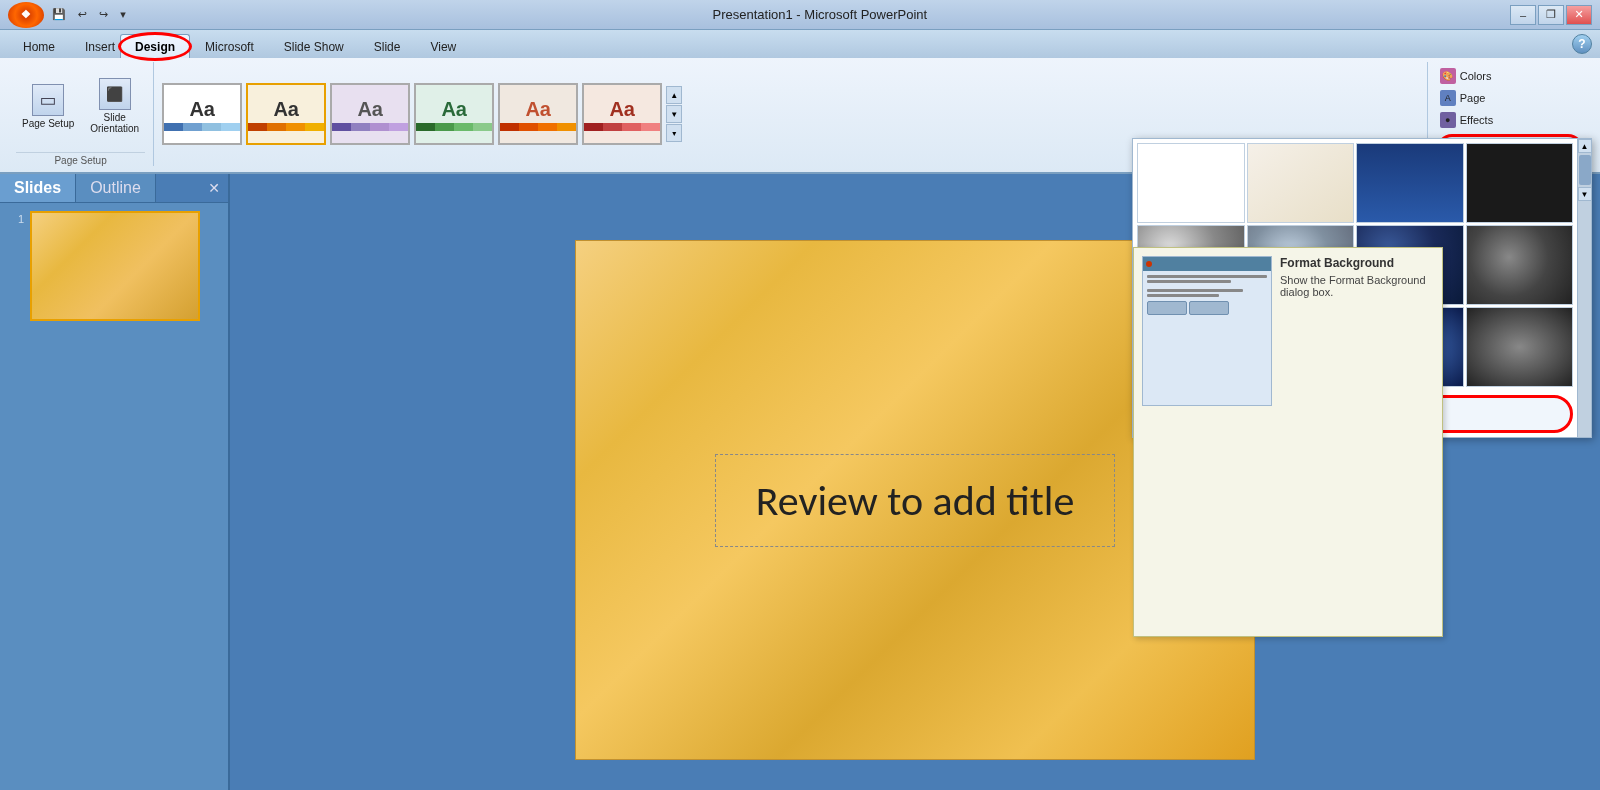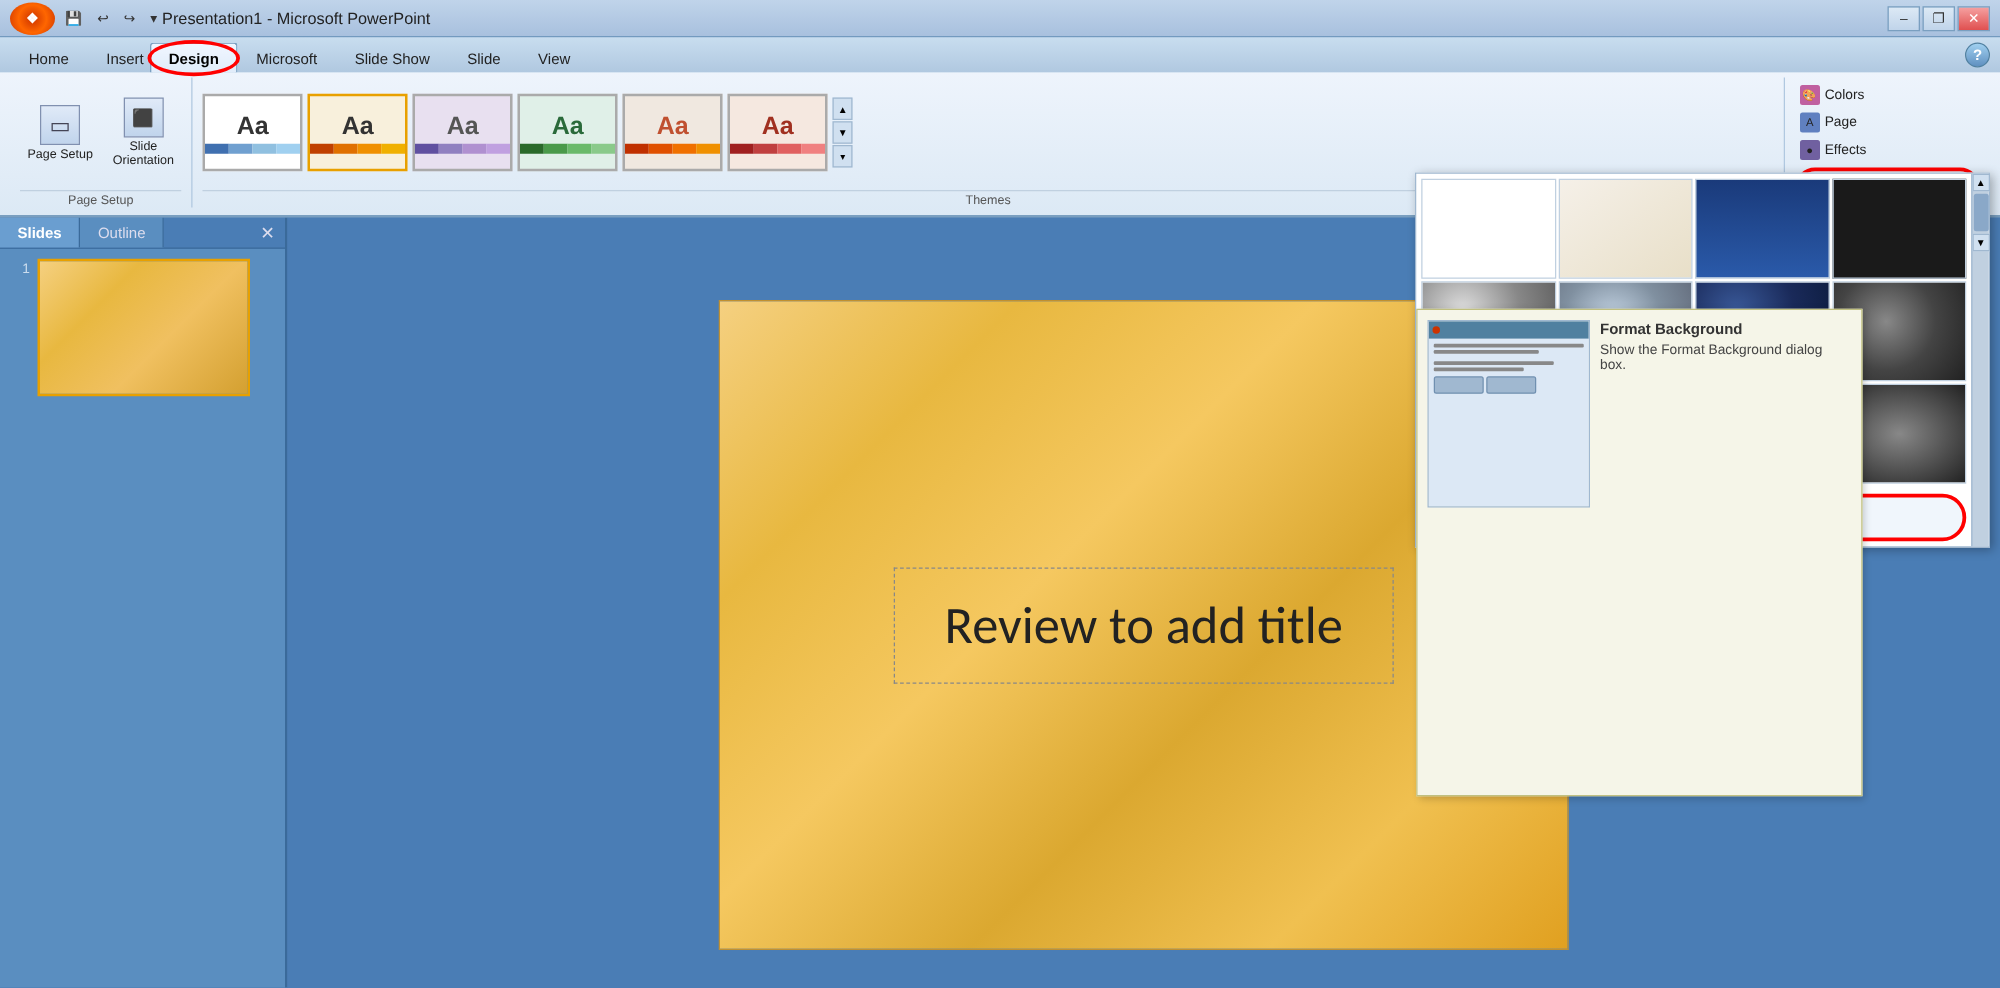--- a/index.html
+++ b/index.html
@@ -21,21 +21,21 @@
       background: radial-gradient(circle, #cc3300, #ff6600, #cc3300);
       border-radius: 50%;
       display: flex; align-items: center; justify-content: center;
       color: white; font-weight: bold; font-size: 14px;
       cursor: pointer; border: none;
     }
     .qat-btn {
       background: transparent; border: none; cursor: pointer;
       padding: 2px 4px; color: #333; font-size: 11px;
     }
-    .title-text { flex: 1; text-align: left; font-size: 13px; color: #222; font-weight: normal; }
+    .title-text { flex: 1; text-align: center; font-size: 13px; color: #222; font-weight: normal; }
     .window-controls { display: flex; gap: 2px; }
     .win-btn {
       width: 26px; height: 20px; border: 1px solid #7a9fc0;
       background: linear-gradient(to bottom, #dce9f5, #c0d4ea);
       cursor: pointer; display: flex; align-items: center; justify-content: center;
       font-size: 11px; color: #333;
     }
     .win-btn.close { background: linear-gradient(to bottom, #f5a0a0, #e05050); color: white; }
 
     
@@ -192,21 +192,21 @@
       border-right: 2px solid #3a6a9a;
       display: flex;
       flex-direction: column;
     }
     .sidebar-tabs {
       display: flex;
       background: #4a7db5;
       border-bottom: 1px solid #3a6a9a;
     }
     .sidebar-tab {
-      padding: 5px 14px; font-size: 12px; cursor: pointer;
+      padding: 5px 14px; font-size: 16px; cursor: pointer;
       color: #dde; background: #5a8ec0; border-right: 1px solid #3a6a9a;
     }
     .sidebar-tab.active { background: #6a9ed0; color: white; font-weight: bold; }
     .sidebar-close {
       margin-left: auto; padding: 3px 8px; cursor: pointer; color: #dde; font-size: 14px; background: transparent; border: none;
     }
     .slide-thumb-area { padding: 8px; flex: 1; }
     .slide-thumb-item {
       display: flex; align-items: flex-start; gap: 6px;
       margin-bottom: 8px;
@@ -464,21 +464,20 @@
               <span style="background:#e06060;"></span>
               <span style="background:#f08080;"></span>
           </div>
         </div>
         <div class="theme-scroll-btns">
           <button class="theme-scroll-btn">▲</button>
           <button class="theme-scroll-btn">▼</button>
           <button class="theme-scroll-btn">▾</button>
         </div>
       </div>
-      <div class="themes-label">Themes</div>
     </div>
 
     <div class="right-group">
       <div class="right-group-btns">
         <button class="right-btn">
           <span class="right-btn-icon" style="background:#c060a0;">🎨</span>
           <span>Colors</span>
         </button>
         <button class="right-btn">
           <span class="right-btn-icon" style="background:#6080c0;">A</span>
@@ -544,21 +543,21 @@
           <span>Format Background...</span>
         </div>
       </div>
       <div class="scrollbar-right">
         <button class="scroll-arrow">▲</button>
         <div class="scroll-thumb"></div>
         <button class="scroll-arrow">▼</button>
       </div>
     </div>
 
-    <div class="tooltip-box" style="position:absolute; bottom:-200px; left:0; width:357px;">
+    <div class="tooltip-box" style="position:absolute; bottom:-200px; left:0; width:310px;">
       <div class="tooltip-preview">
         <div class="tooltip-preview-inner">
           <div class="tooltip-preview-titlebar">
             <div class="tooltip-preview-dot"></div>
           </div>
           <div class="tooltip-preview-body">
             <div class="tooltip-preview-line"></div>
             <div class="tooltip-preview-line" style="width:70%;"></div>
             <div class="tooltip-preview-line" style="width:80%;margin-top:6px;"></div>
             <div class="tooltip-preview-line" style="width:60%;"></div>

